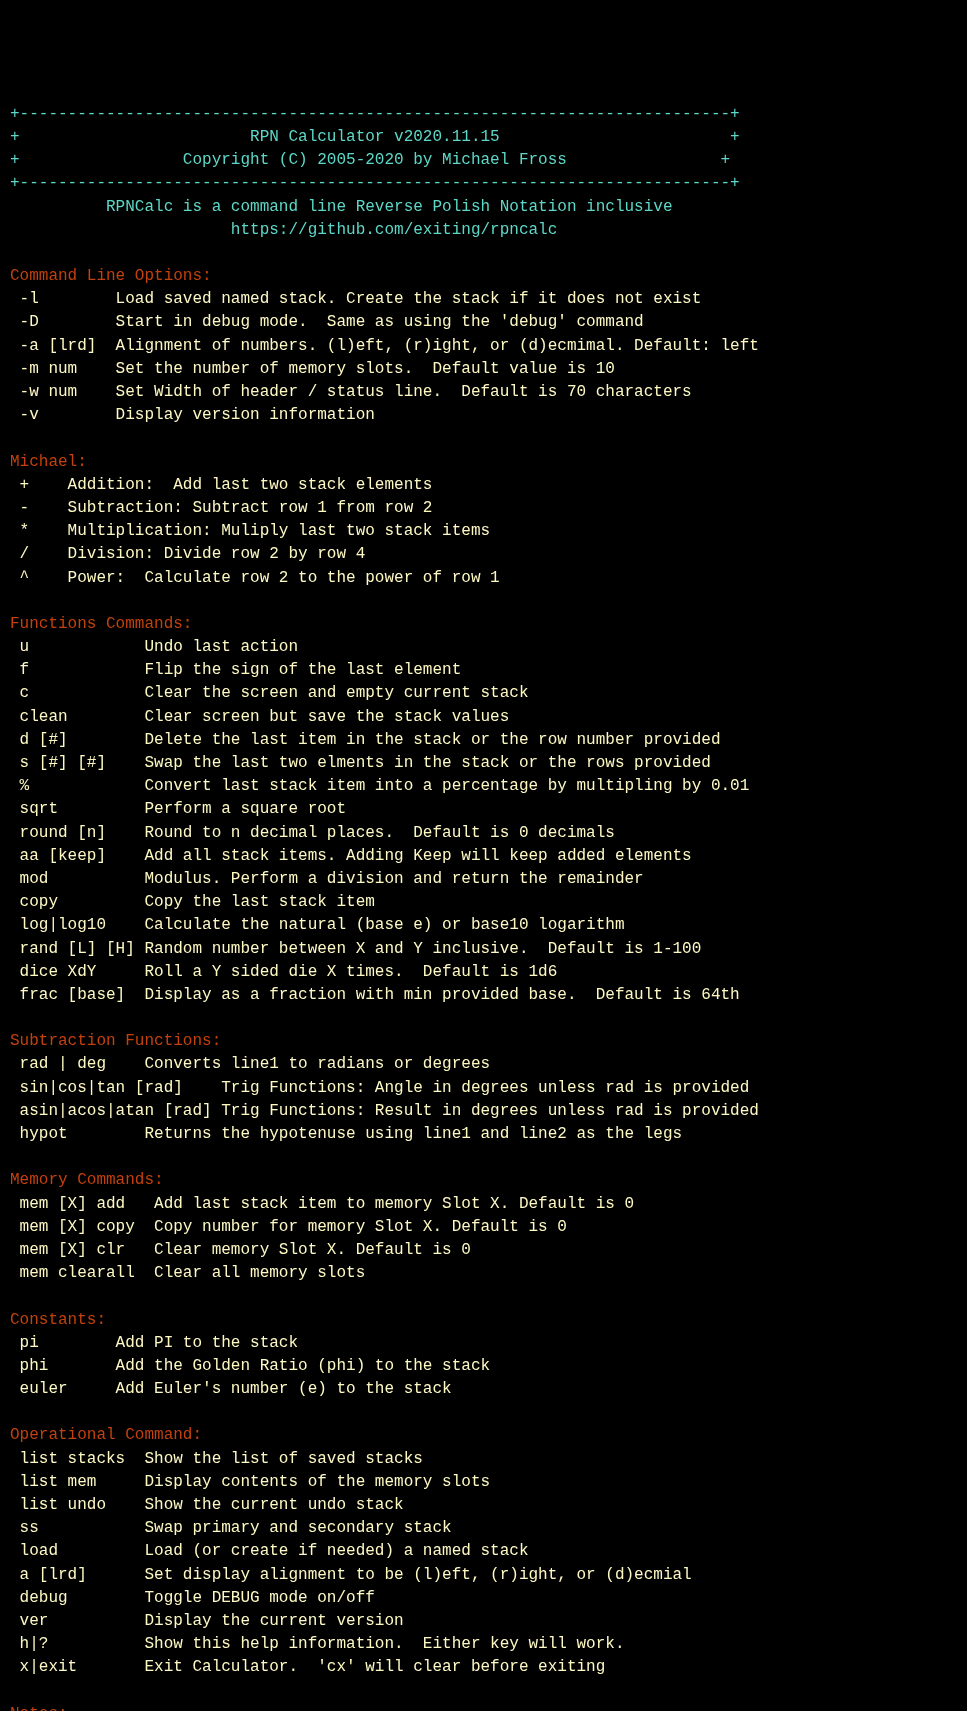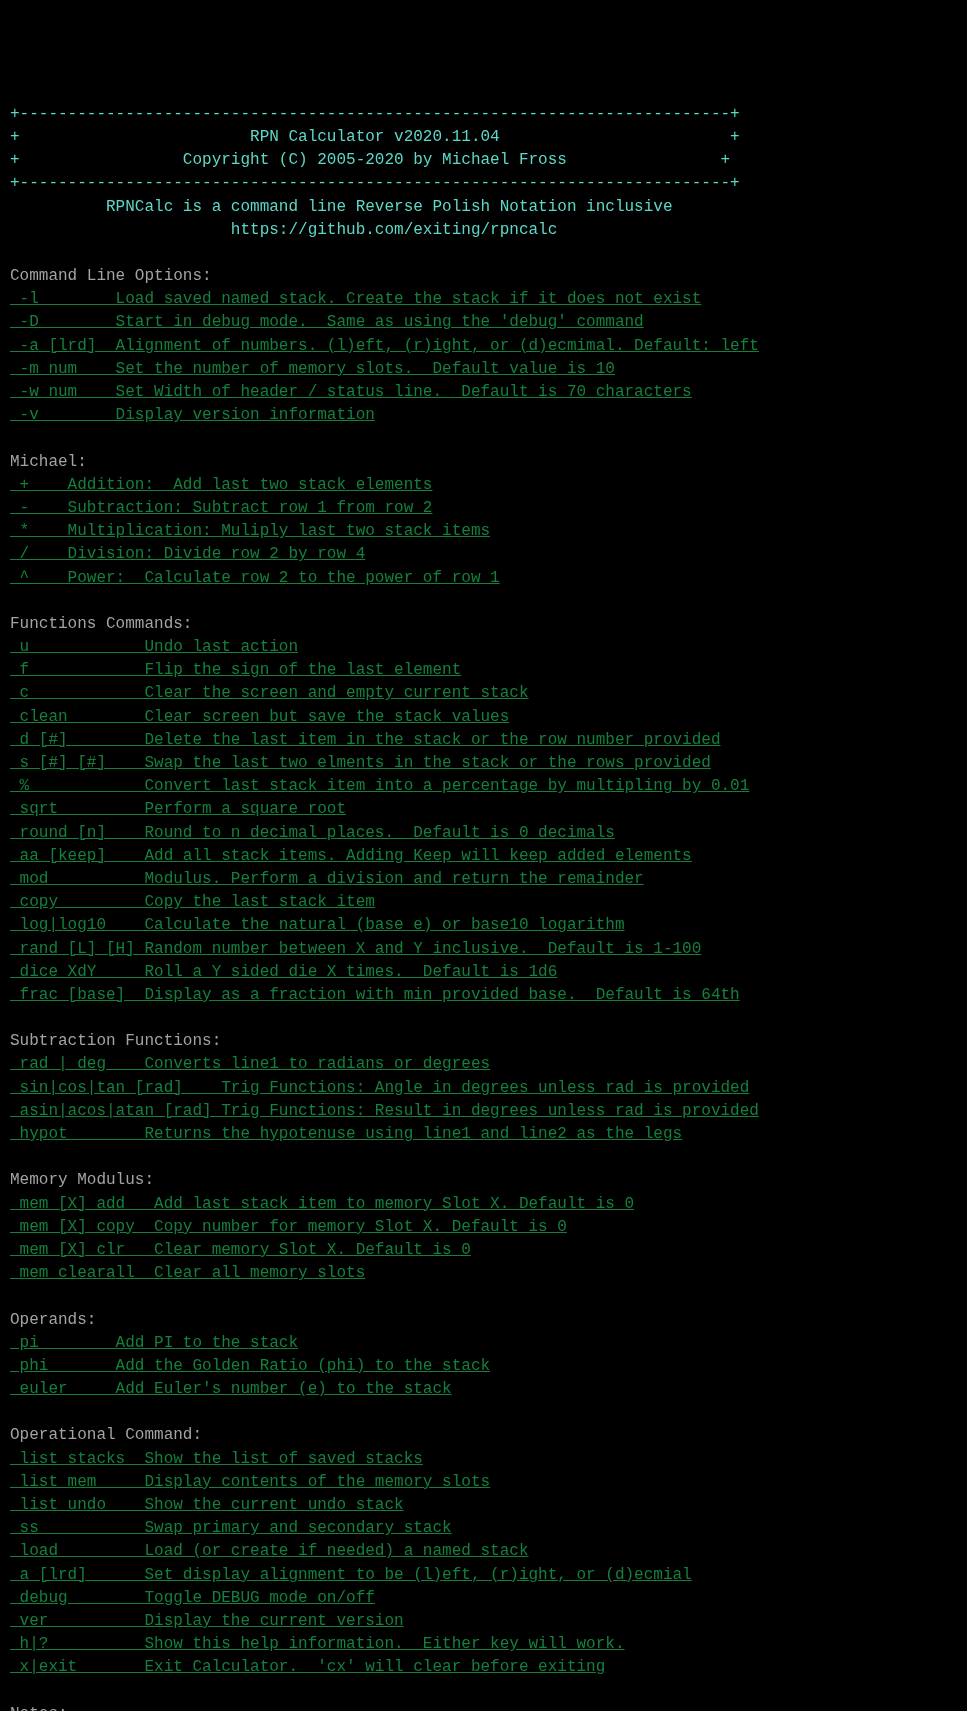--- a/index.html
+++ b/index.html
@@ -7,30 +7,30 @@
       color: #e0e0e0;
       font-family: "Courier New", Courier, monospace;
       font-size: 16px;
       line-height: 1.45;
       margin: 0;
       padding: 10px;
       white-space: pre;
       overflow-x: auto;
     }
     .cyan { color: #5dd8c8; }
-    .yellow { color: #a3a3a3; }
-    .white { color: #15803d; text-decoration: underline; }
+    .yellow { color: #c2410c; }
+    .white { color: #fef9c3; }
   </style>
 </head>
 <body>
 
 
 <div>
 <span class="cyan">+--------------------------------------------------------------------------+</span>
-<span class="cyan">+                        RPN Calculator v2020.11.04                        +</span>
+<span class="cyan">+                        RPN Calculator v2020.11.15                        +</span>
 <span class="cyan">+                 Copyright (C) 2005-2020 by Michael Fross                +</span>
 <span class="cyan">+--------------------------------------------------------------------------+</span>
 <span class="cyan">          RPNCalc is a command line Reverse Polish Notation inclusive</span>
 <span class="cyan">                       https://github.com/exiting/rpncalc</span>
 
 <span class="yellow">Command Line Options:</span>
 <span class="white"> -l        Load saved named stack. Create the stack if it does not exist
  -D        Start in debug mode.  Same as using the 'debug' command
  -a [lrd]  Alignment of numbers. (l)eft, (r)ight, or (d)ecmimal. Default: left
  -m num    Set the number of memory slots.  Default value is 10
@@ -61,27 +61,27 @@
  rand [L] [H] Random number between X and Y inclusive.  Default is 1-100
  dice XdY     Roll a Y sided die X times.  Default is 1d6
  frac [base]  Display as a fraction with min provided base.  Default is 64th</span>
 
 <span class="yellow">Subtraction Functions:</span>
 <span class="white"> rad | deg    Converts line1 to radians or degrees
  sin|cos|tan [rad]    Trig Functions: Angle in degrees unless rad is provided
  asin|acos|atan [rad] Trig Functions: Result in degrees unless rad is provided
  hypot        Returns the hypotenuse using line1 and line2 as the legs</span>
 
-<span class="yellow">Memory Modulus:</span>
+<span class="yellow">Memory Commands:</span>
 <span class="white"> mem [X] add   Add last stack item to memory Slot X. Default is 0
  mem [X] copy  Copy number for memory Slot X. Default is 0
  mem [X] clr   Clear memory Slot X. Default is 0
  mem clearall  Clear all memory slots</span>
 
-<span class="yellow">Operands:</span>
+<span class="yellow">Constants:</span>
 <span class="white"> pi        Add PI to the stack
  phi       Add the Golden Ratio (phi) to the stack
  euler     Add Euler's number (e) to the stack</span>
 
 <span class="yellow">Operational Command:</span>
 <span class="white"> list stacks  Show the list of saved stacks
  list mem     Display contents of the memory slots
  list undo    Show the current undo stack
  ss           Swap primary and secondary stack
  load         Load (or create if needed) a named stack

